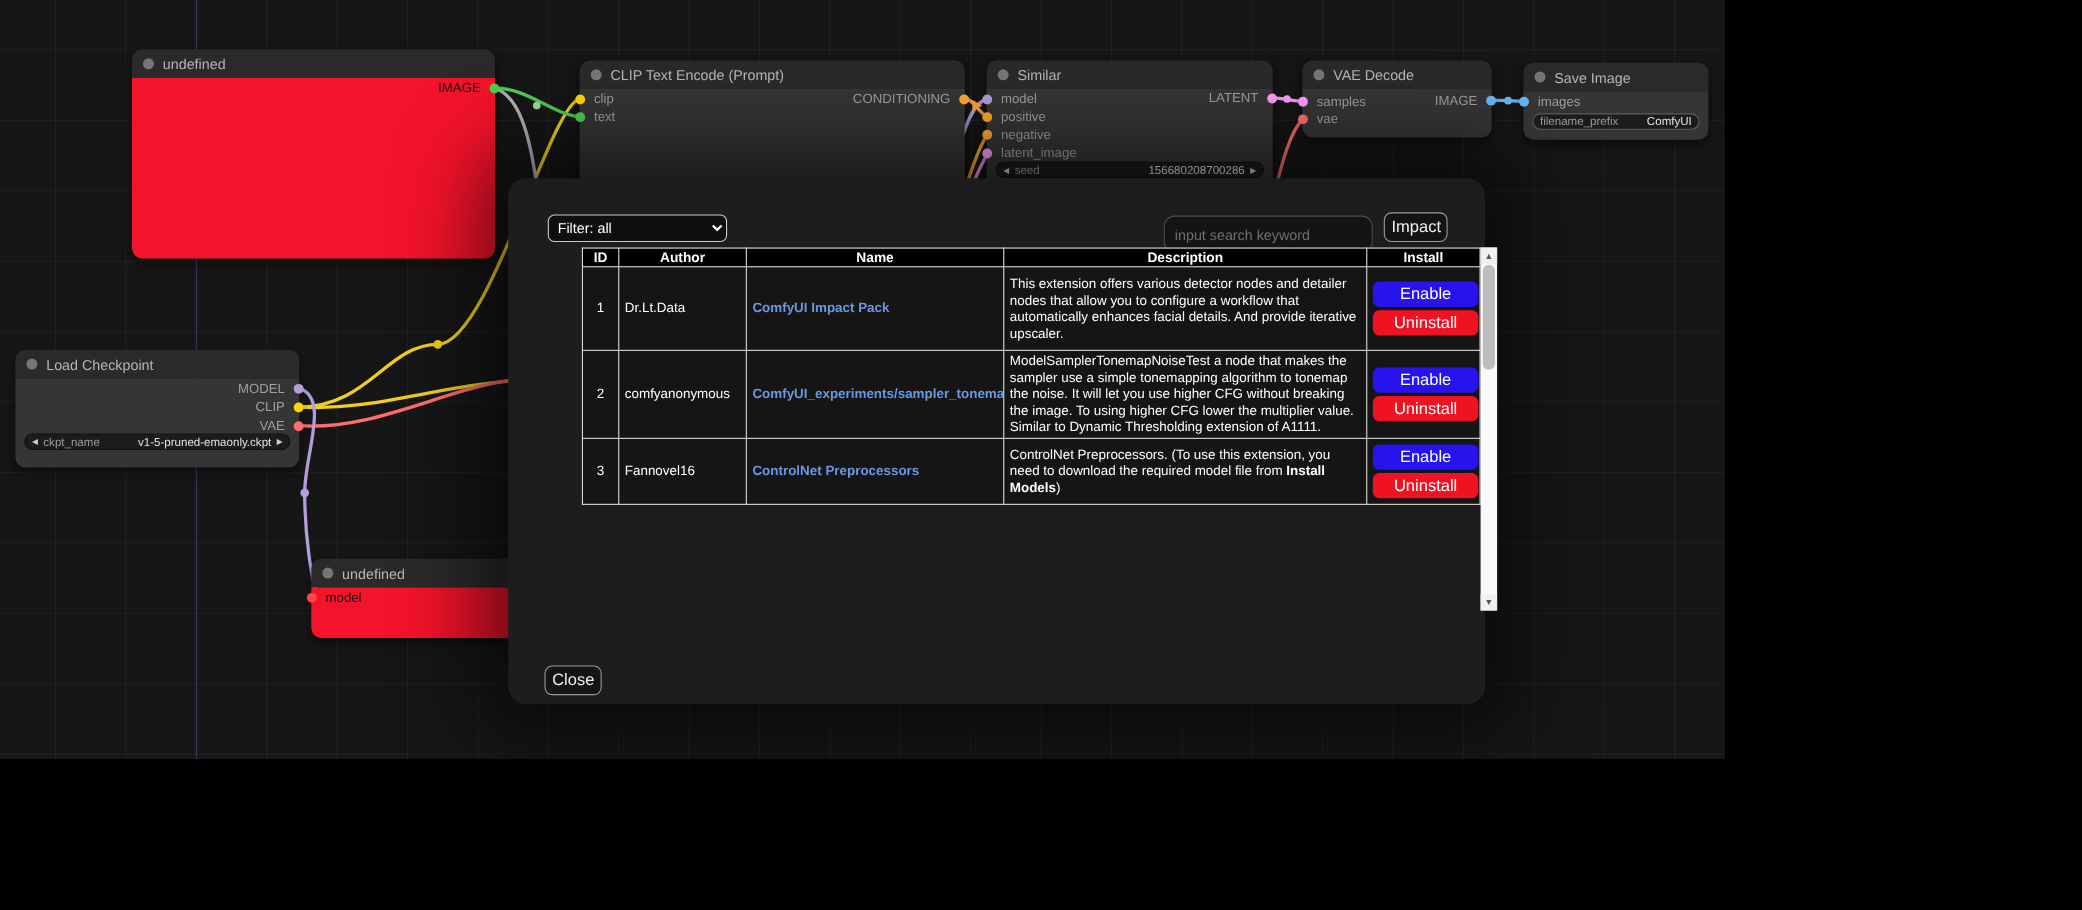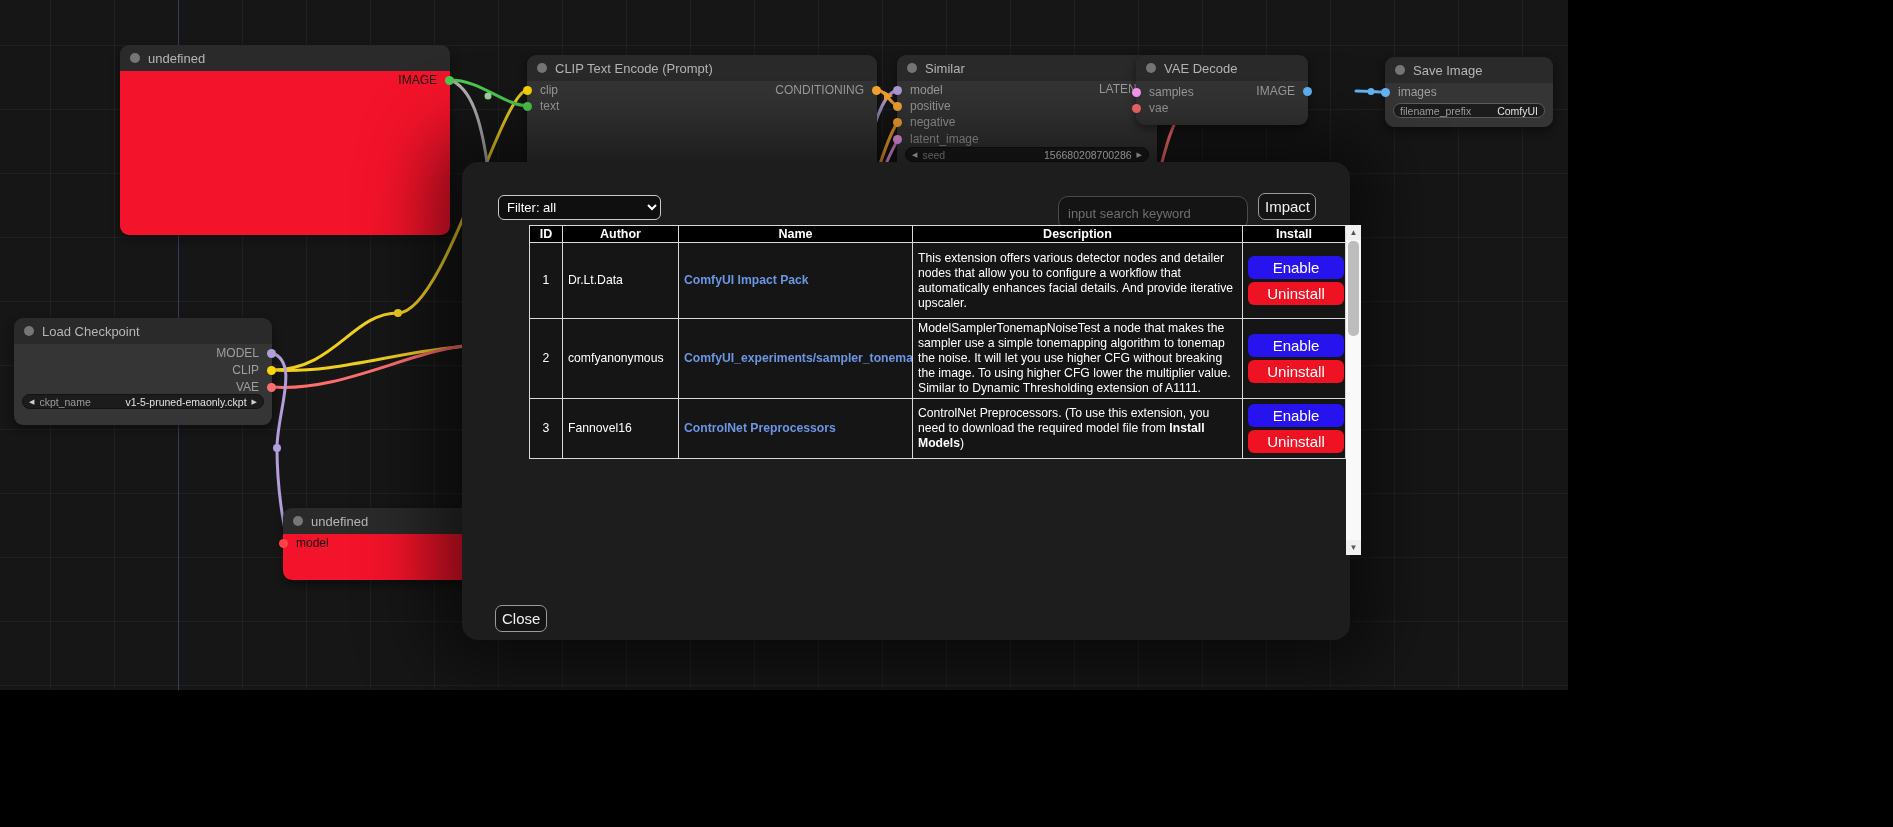--- a/index.html
+++ b/index.html
@@ -201,21 +201,21 @@
         <span class="sdot" style="background:#ff9cf9;"></span>
       </div>
       <div class="widget" style="top:92px;">
         <span class="arr">◀</span>
         <span>seed</span>
         <span class="wval">156680208700286</span>
         <span class="arr">▶</span>
       </div>
     </div>
 
-    <div class="node" style="left:1136px; top:55px; width:172px;">
+    <div class="node" style="left:1184px; top:55px; width:172px;">
       <div class="titlebar">
         <span class="tdot"></span>
         <span>VAE Decode</span>
       </div>
       <div class="nbody" style="height:44px;"></div>
       <div class="slot in" style="top:30px;">
         <span class="sdot" style="background:#ff9cf9;"></span>
         <span>samples</span>
       </div>
       <div class="slot in" style="top:46px;">

